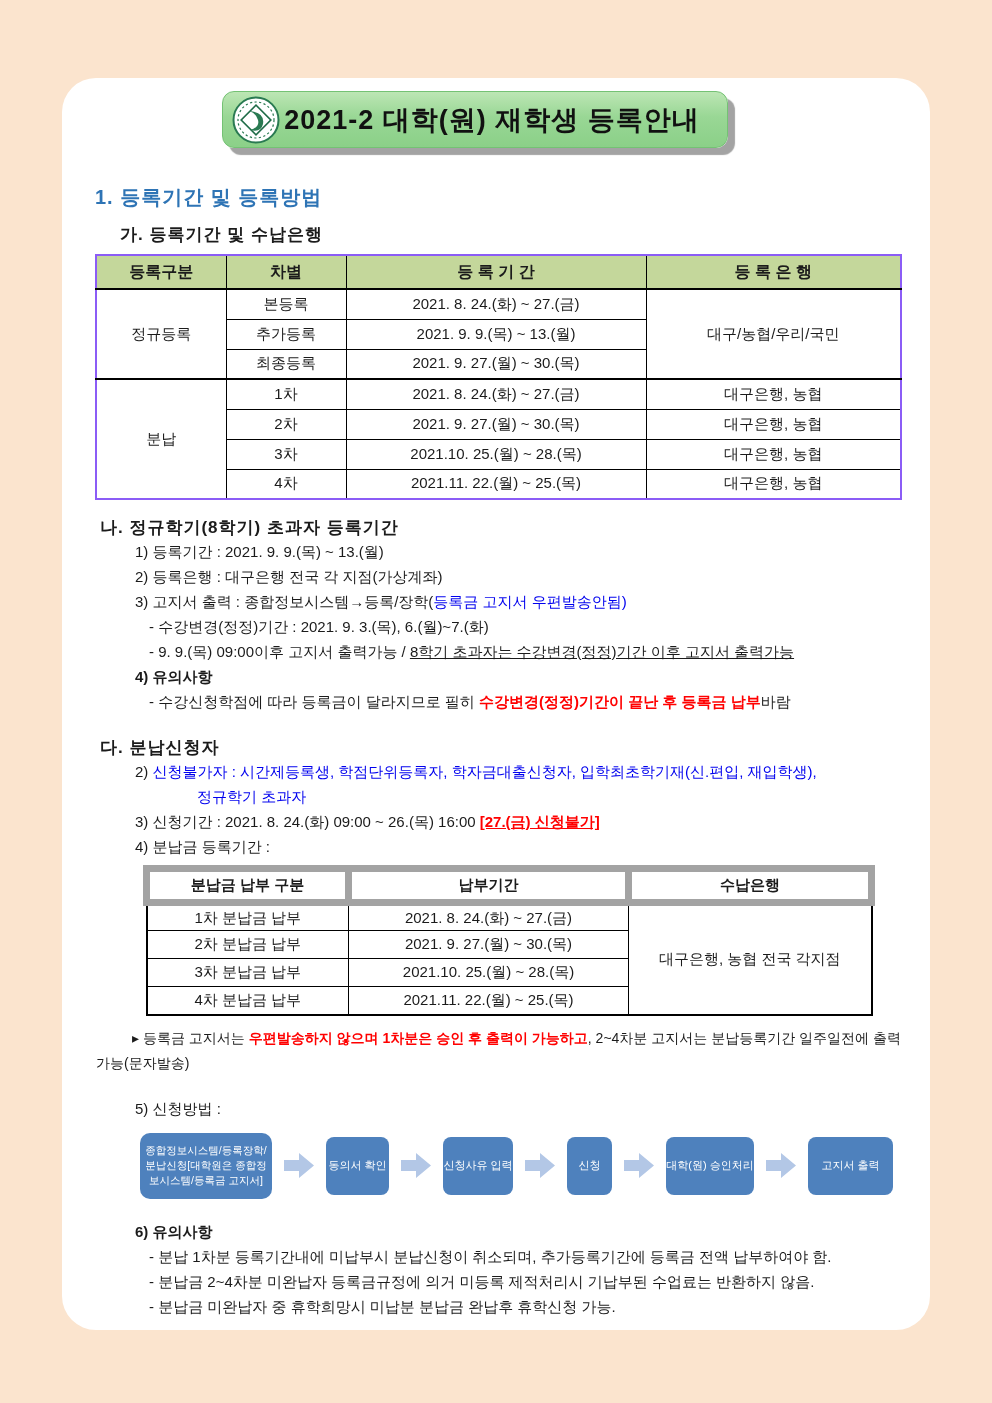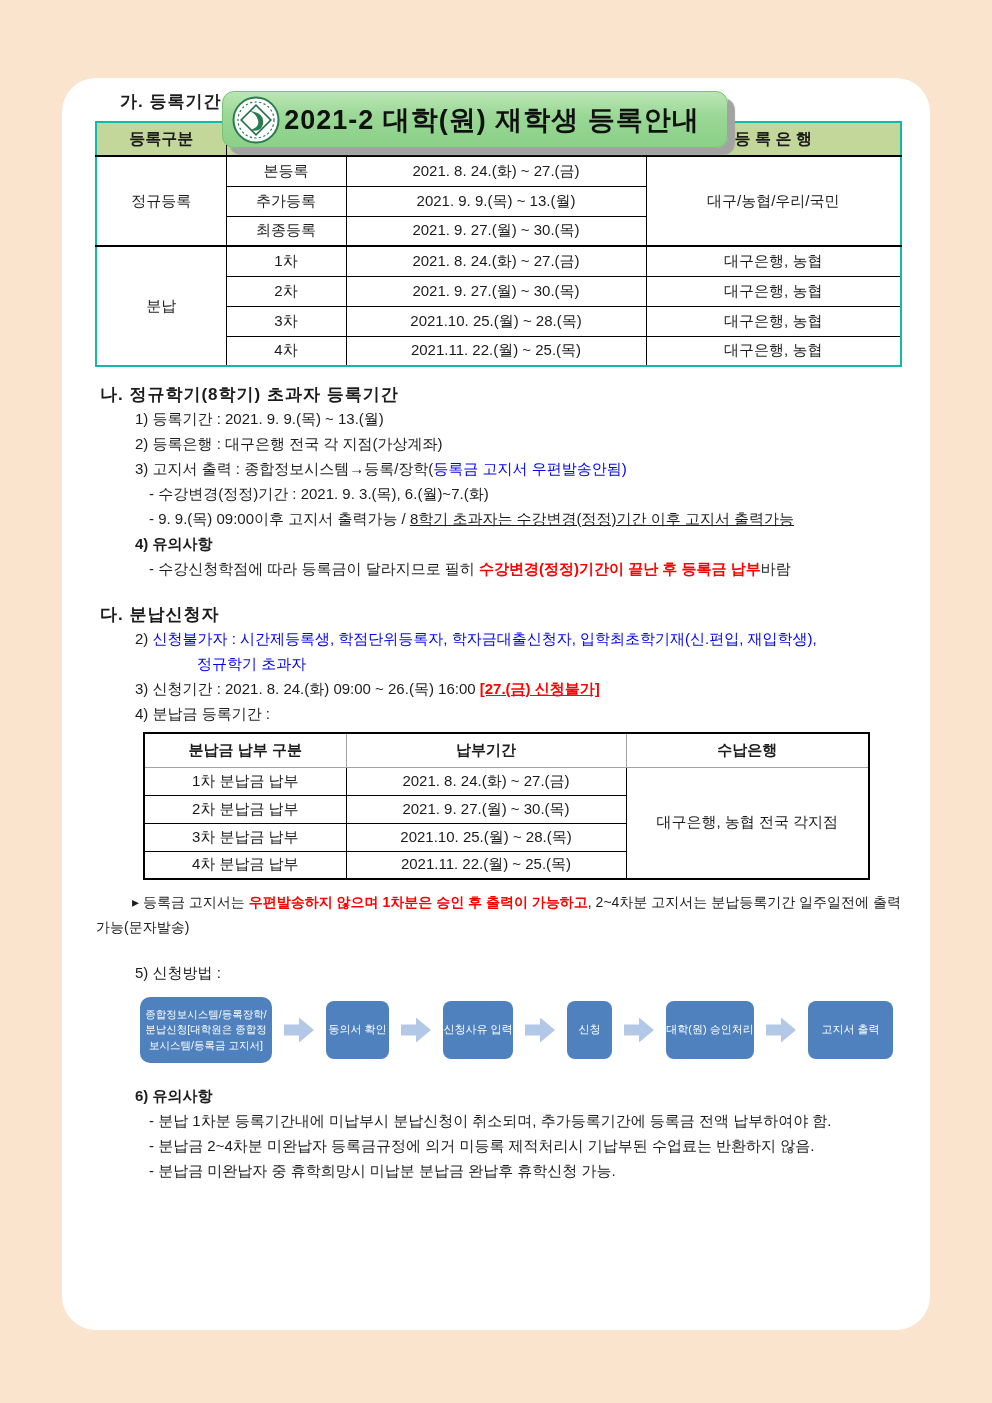--- a/index.html
+++ b/index.html
@@ -36,29 +36,29 @@
   
   .h1-blue {
     margin: 106px 0 0 33px;
     font-size: 20px; font-weight: bold; color: #2e74b5;
     letter-spacing: 1px;
   }
   .h2-black { margin: 12px 0 0 58px; font-size: 17px; font-weight: bold; letter-spacing: 1px; }
   .h2-section { margin: 16px 0 0 38px; font-size: 17px; font-weight: bold; letter-spacing: 1px; }
   
   table { border-collapse: collapse; table-layout: fixed; }
-  .t1 { margin: 8px 0 0 33px; width: 805px; border: 2px solid #14b8a6; }
+  .t1 { margin: 8px 0 0 33px; width: 805px; border: 2px solid #8b5cf6; }
   .t1 th {
     background: #c4d79b; border: 1px solid #000; border-bottom: 2px solid #000;
     height: 34px; font-size: 16px; font-weight: bold;
   }
   .t1 td { border: 1px solid #000; height: 30px; font-size: 15px; text-align: center; }
   .t1 tr.grp-start td { border-top: 2px solid #000; }
   .t2 { margin: 6px 0 0 81px; width: 725px; border: 2px solid #000; }
-  .t2 th { border: 1px solid #a3a3a3; height: 34px; font-size: 15px; font-weight: bold; background: #fff; }
+  .t2 th { border: 7px solid #a3a3a3; height: 34px; font-size: 15px; font-weight: bold; background: #fff; }
   .t2 td { border: 1px solid #000; height: 28px; font-size: 15px; text-align: center; }
   
   .li   { margin-left: 73px; font-size: 15px; line-height: 25px; }
   .li-sub { margin-left: 87px; font-size: 15px; line-height: 25px; }
   .li-sub2 { margin-left: 135px; font-size: 15px; line-height: 25px; }
   .bold { font-weight: bold; }
   .blue { color: #0000ee; }
   .red  { color: #ff0000; font-weight: bold; }
   .u    { text-decoration: underline; }
   .bu   { font-weight: bold; text-decoration: underline; }
@@ -103,20 +103,21 @@
       <svg viewBox="0 0 48 48" width="48" height="48">
         <circle cx="24" cy="24" r="22.5" fill="#ffffff" stroke="#2a7a52" stroke-width="2"></circle>
         <circle cx="24" cy="24" r="18" fill="#ffffff" stroke="#2a7a52" stroke-width="1.2" stroke-dasharray="2.2 2.4"></circle>
         <rect x="13.5" y="13.5" width="21" height="21" fill="#ffffff" stroke="#1f6b47" stroke-width="1.6" transform="rotate(45 24 24)"></rect>
         <path d="M17 15 Q33 16 31 28 Q29 37 18 34 Q28 31 26 24 Q24 17 17 15 Z" fill="#2a7a52"></path>
       </svg>
     </span>
     <span class="title-text">2021-2 대학(원) 재학생 등록안내</span>
   </div>
 
+  <div class="h1-blue">1. 등록기간 및 등록방법</div>
   <div class="h2-black">가. 등록기간 및 수납은행</div>
 
   <table class="t1">
     <colgroup>
         <col style="width:130px">
         <col style="width:120px">
         <col style="width:300px">
         <col style="width:255px">
       </colgroup>
     <thead>

